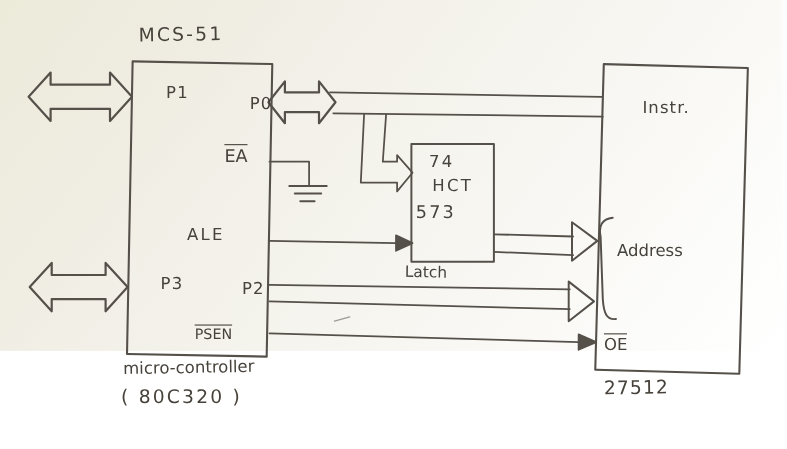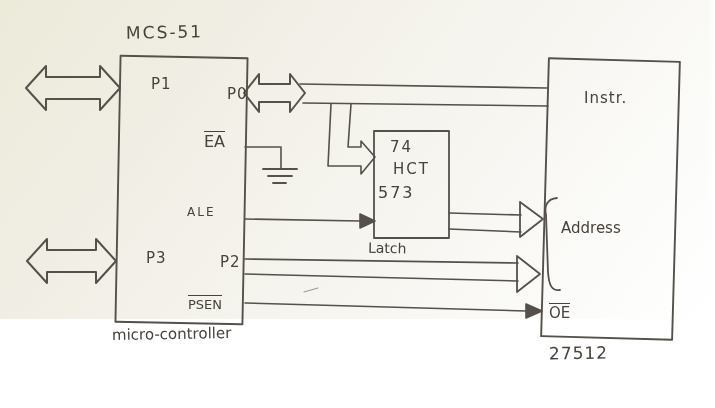--- a/index.html
+++ b/index.html
@@ -84,32 +84,33 @@
   <div class="lbl t-title" style="left:126px;top:24px;transform:rotate(-1deg);">MCS-51</div>
 
   <div class="lbl t-pin" style="left:127px;top:77px;">P1</div>
 
   <div class="lbl t-pin" style="left:203px;top:87px;">P0</div>
 
   <div class="lbl" style="left:204px;top:131px;font-size:16px;">
     <span class="ov">EA</span>
   </div>
 
-  <div class="lbl" style="left:187px;top:206px;font-size:12px;letter-spacing:2px;">ALE</div>
+  <div class="lbl" style="left:170px;top:206px;font-size:15px;letter-spacing:2px;">ALE</div>
 
   <div class="lbl t-pin" style="left:122px;top:251px;">P3</div>
 
   <div class="lbl t-pin" style="left:196px;top:255px;">P2</div>
 
-  <div class="lbl hand-sm" style="left:188px;top:295px;">
+  <div class="lbl hand-sm" style="left:177px;top:295px;">
     <span class="ov">PSEN</span>
   </div>
 
   <div class="lbl t-cap" style="left:112px;top:327px;transform:rotate(-1deg);">micro-controller</div>
 
+  <div class="lbl" style="left:110px;top:353px;font-size:17px;letter-spacing:2px;">( 80C320 )</div>
 
   <div class="lbl" style="left:390px;top:140px;font-size:15px;letter-spacing:2px;">74</div>
   <div class="lbl" style="left:393px;top:162px;font-size:15px;letter-spacing:2px;">HCT</div>
   <div class="lbl" style="left:378px;top:185px;font-size:16px;letter-spacing:2px;text-align:right;">573</div>
   <div class="lbl" style="left:368px;top:241px;font-size:14px;transform:rotate(1deg);">Latch</div>
 
 
   <div class="lbl t-cap" style="left:584px;top:91px;letter-spacing:1px;">Instr.</div>
 
   <div class="lbl t-cap" style="left:561px;top:221px;">Address</div>

